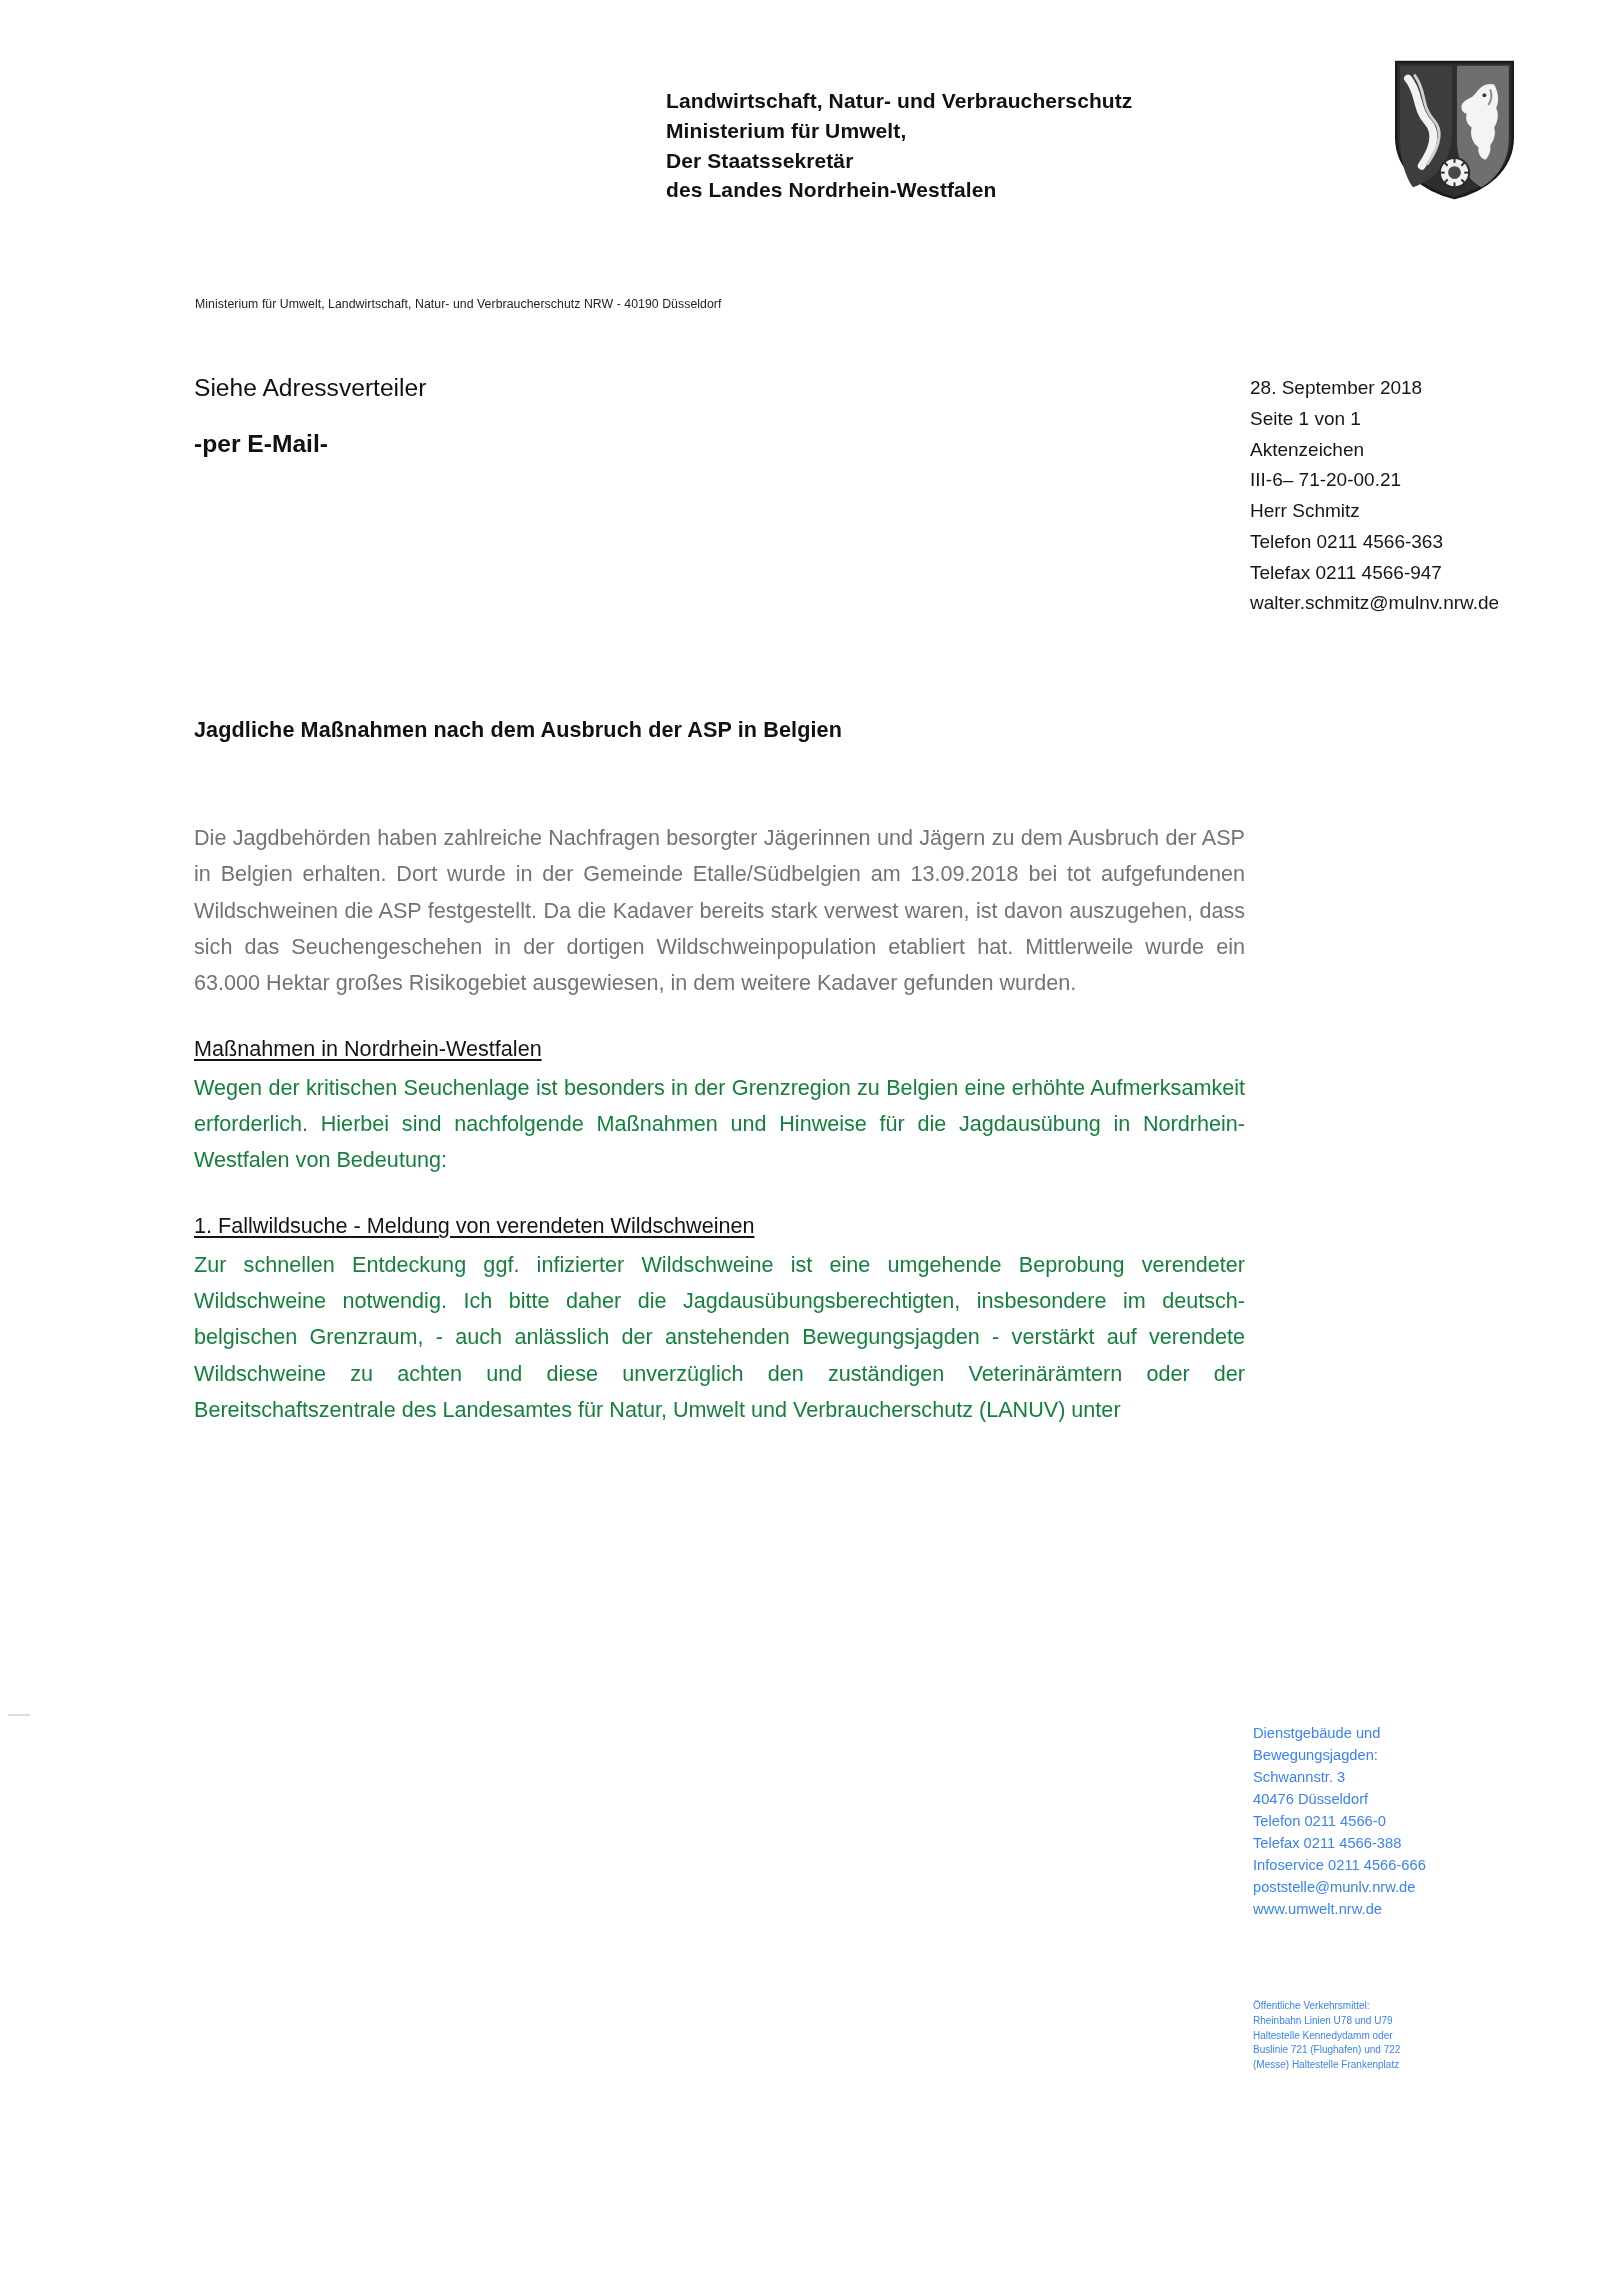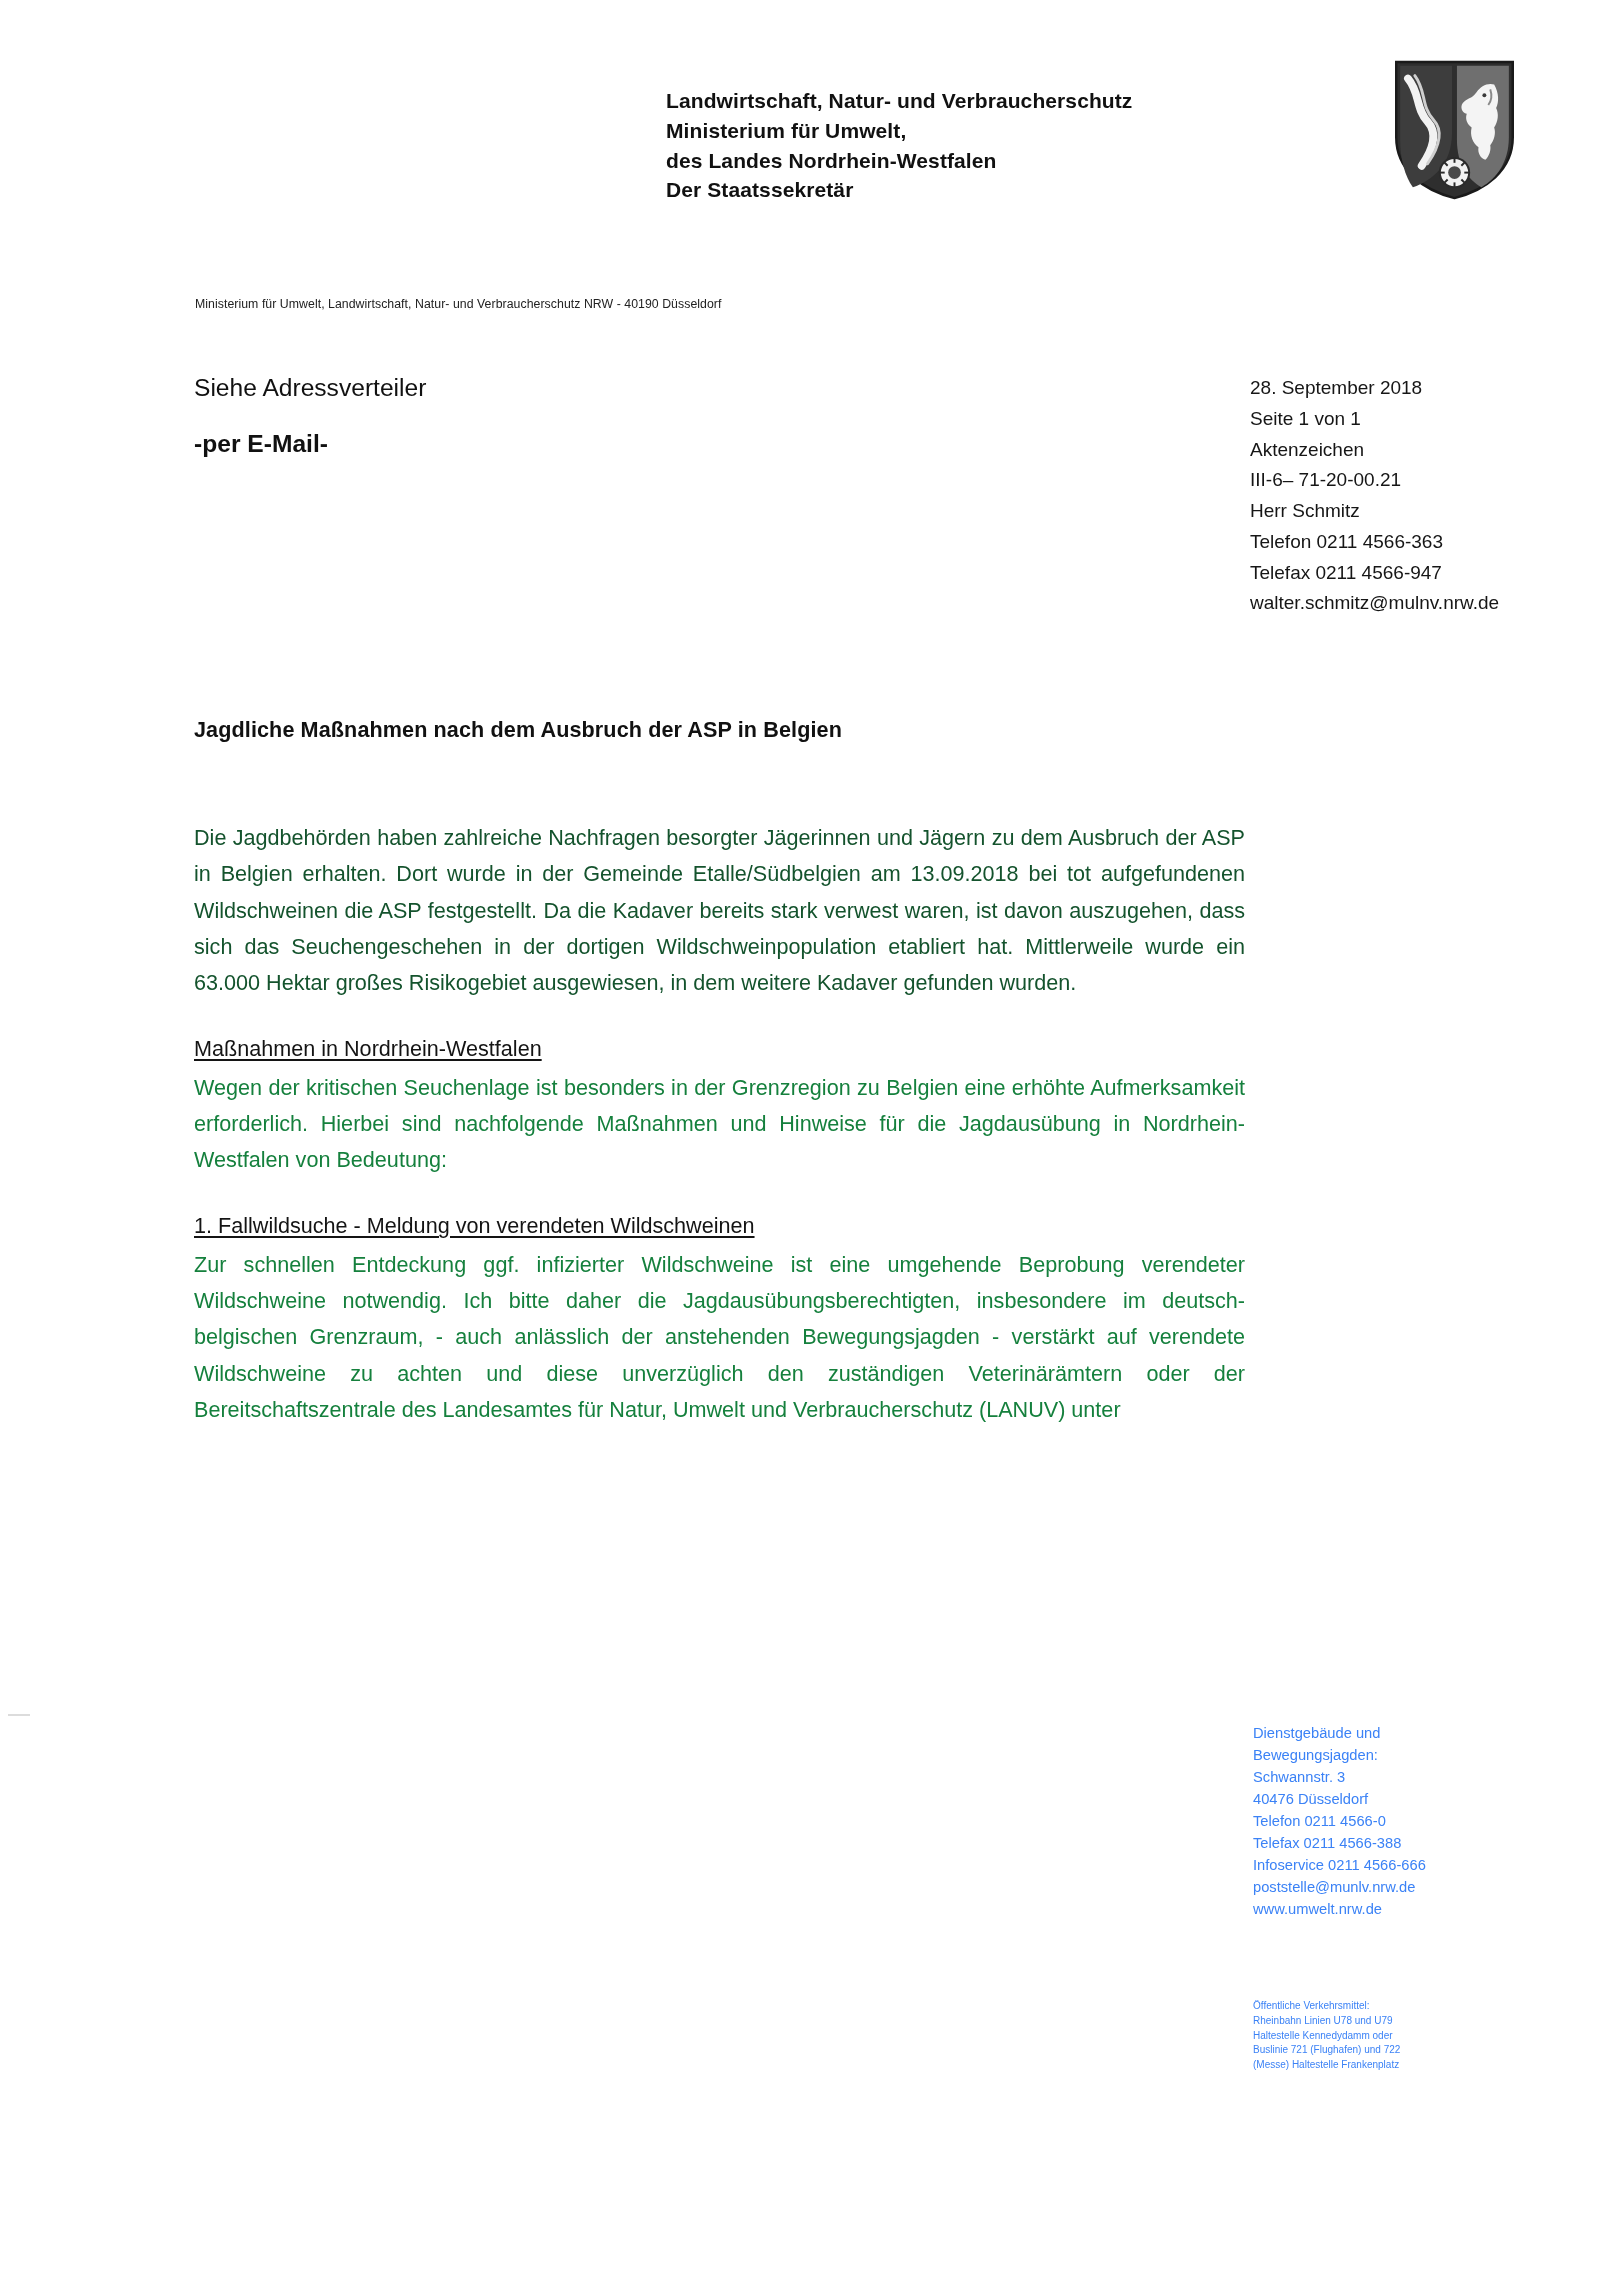--- a/index.html
+++ b/index.html
@@ -103,21 +103,21 @@
   .body-col {
     position: absolute;
     left: 194px;
     top: 820px;
     width: 1051px;
   }
   .para {
     font-size: 21.6px;
     line-height: 1.68;
     text-align: justify;
-    color: #14532d;
+    color: #737373;
     margin: 0 0 27.5px 0;
   }
   .section-head {
     font-size: 21.6px;
     line-height: 1.55;
     color: #141414;
     text-decoration: underline;
     text-underline-offset: 2.9px;
     margin: 31px 0 3.9px 0;
   }
@@ -157,22 +157,22 @@
 </head>
 <body>
 
 <div class="page">
 
   <div class="scan-mark" style="left:7.9px; top:1714px; width:22.6px; height:1.5px;"></div>
 
   <div class="letterhead">
     <div class="line">Landwirtschaft, Natur- und Verbraucherschutz</div>
     <div class="line">Ministerium für Umwelt,</div>
+    <div class="line">Der Staatssekretär</div>
     <div class="line">des Landes Nordrhein-Westfalen</div>
-    <div class="line">Der Staatssekretär</div>
   </div>
 
   <div class="coat-of-arms">
     <svg viewBox="0 0 250 290" width="123" height="142" xmlns="http://www.w3.org/2000/svg" aria-hidden="true">
       <path d="M6 6 H244 V160 C244 228 188 268 125 284 C62 268 6 228 6 160 Z" fill="#2e2e2e" stroke="#1a1a1a" stroke-width="5"></path>
 
       <path d="M14 14 H120 V150 C120 215 80 248 40 262 C24 240 14 205 14 165 Z" fill="#3d3d3d"></path>
       <path d="M30 40 C55 70 45 100 70 128 C92 152 80 186 58 218" fill="none" stroke="#f2f2f2" stroke-width="16" stroke-linecap="round"></path>
       <path d="M44 34 C68 66 56 96 82 124 C104 148 92 182 70 214" fill="none" stroke="#cfcfcf" stroke-width="6" stroke-linecap="round"></path>
 

